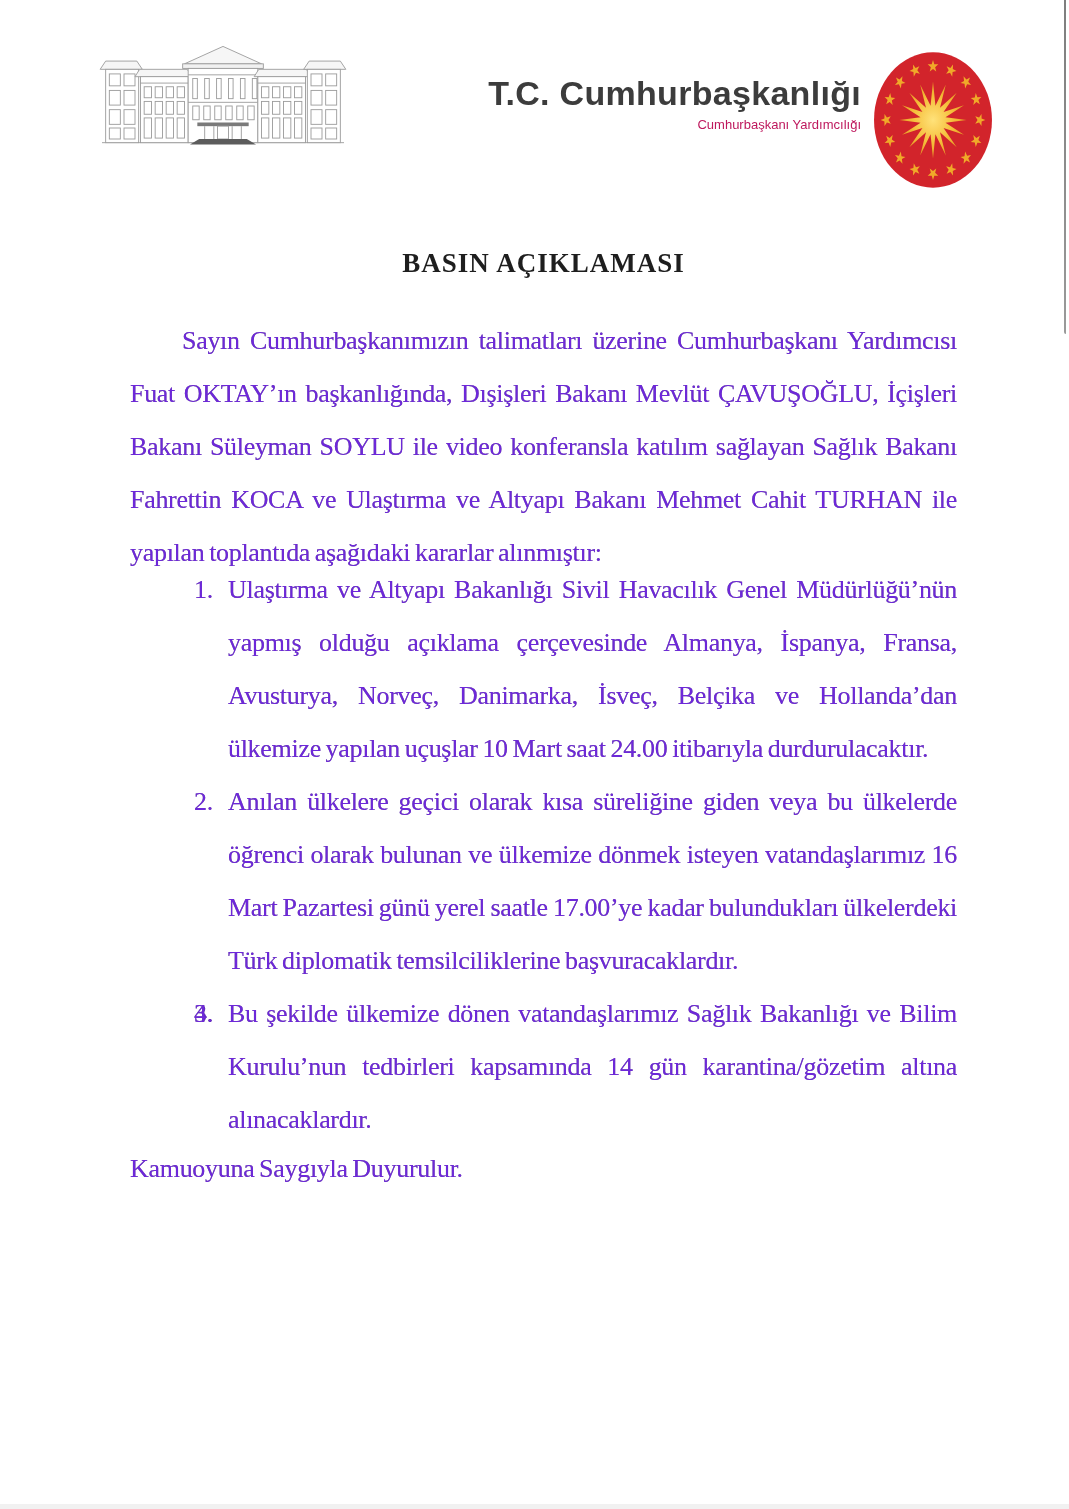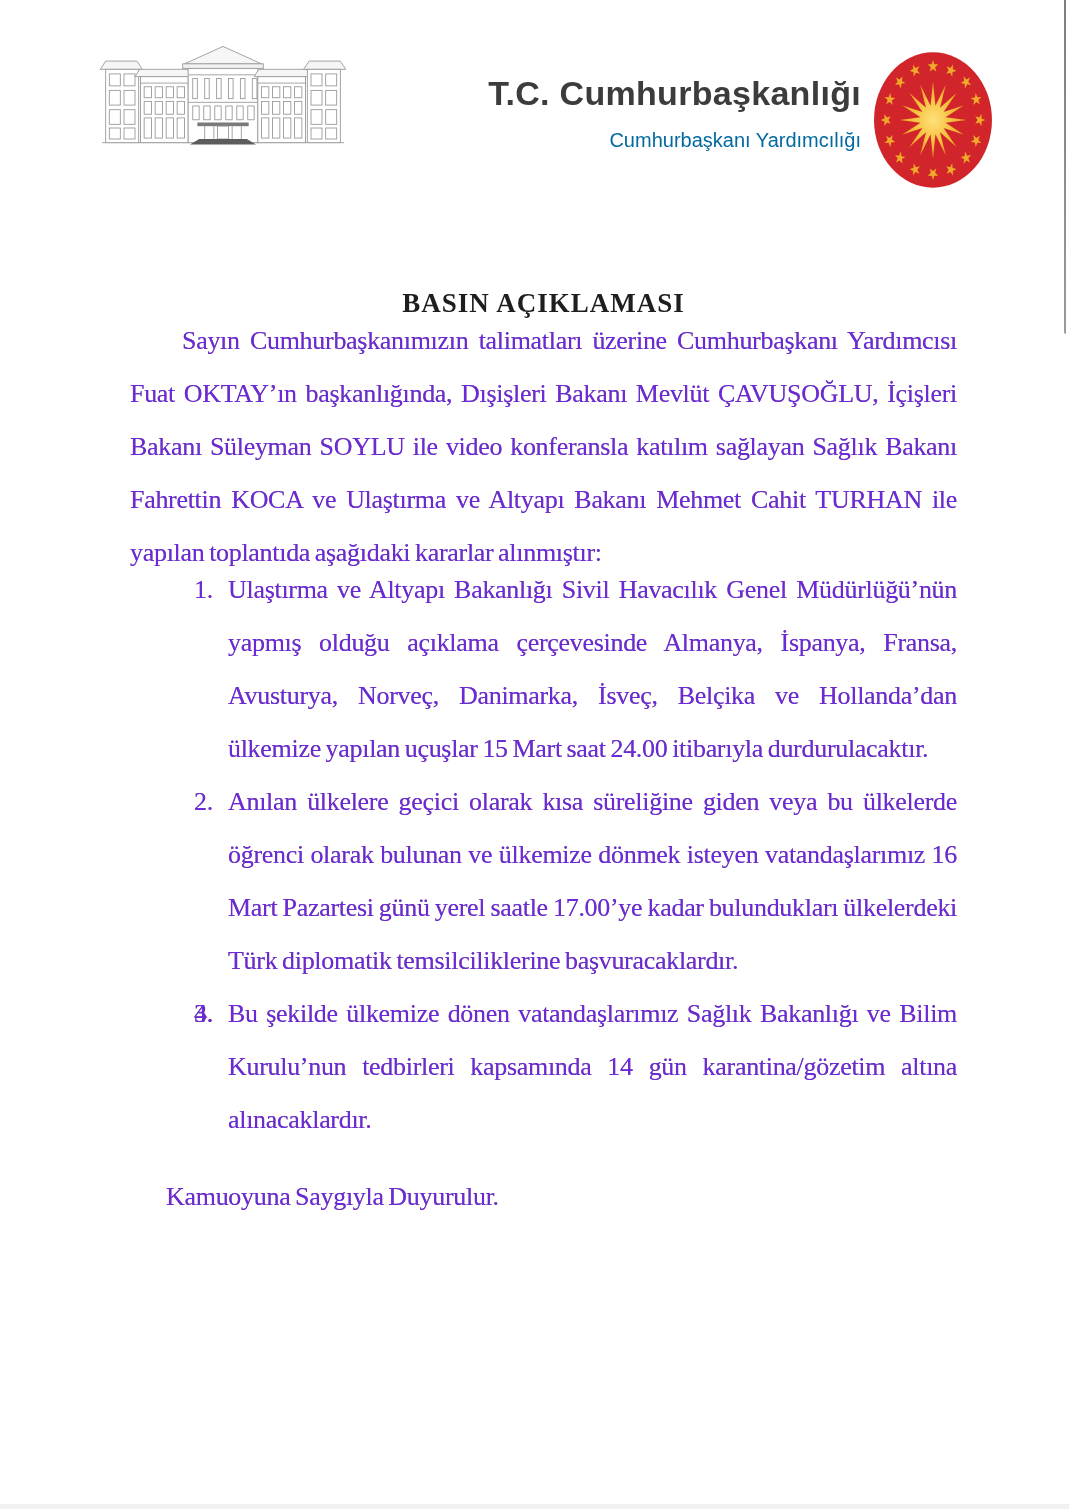--- a/index.html
+++ b/index.html
@@ -10,38 +10,38 @@
   
   .scan-edge { position:absolute; top:0; right:3px; width:2px; height:334px;
                background:linear-gradient(#7e7e7e,#9a9a9a); border-bottom-left-radius:10px; }
   .bottom-strip { position:absolute; bottom:0; left:0; width:100%; height:5px; background:#f1f1f1; }
 
   
   .building { position:absolute; left:82px; top:40px; width:282px; height:110px; }
   .letterhead { position:absolute; top:74px; right:208px; width:420px; text-align:right;
                 font-family:"Liberation Sans", sans-serif; }
   .lh-title { font-size:34px; font-weight:bold; color:#3c3c3c; letter-spacing:0.3px; }
-  .lh-subtitle { font-size:20px; color:#0369a1; margin-top:16px; }
+  .lh-subtitle { font-size:13px; color:#be185d; margin-top:4px; }
   .seal { position:absolute; left:872px; top:50px; width:122px; height:140px; }
 
   
   .doc-title { position:absolute; top:248px; left:130px; width:827px; text-align:center;
-               font-size:27px; font-weight:bold; letter-spacing:1px; color:#1e1e1e;margin-top:40px; }
+               font-size:27px; font-weight:bold; letter-spacing:1px; color:#1e1e1e; }
 
   .body-text { font-size:26px; line-height:53px; letter-spacing:-0.3px; word-spacing:-1.5px;
                color:#6d28d9; text-shadow:0 0 0.5px rgba(45,45,45,0.55); }
 
   .intro { position:absolute; top:314px; left:130px; width:827px;
            text-align:justify; text-indent:52px; }
 
   .decisions { position:absolute; top:563px; left:130px; width:827px; }
   .item { position:relative; padding-left:98px; text-align:justify; }
   .item .num { position:absolute; left:64px; }
 
-  .closing { position:absolute; top:1170px; left:130px; width:827px;margin-left:36px; }
+  .closing { position:absolute; top:1142px; left:130px; width:827px; }
 </style>
 </head>
 <body>
 
 <div class="page">
 
   <div class="scan-edge"></div>
   <div class="bottom-strip"></div>
 
   <svg class="building" viewBox="0 0 280 120">
@@ -166,21 +166,21 @@
     </g>
   </svg>
 
   <h1 class="doc-title">BASIN AÇIKLAMASI</h1>
 
   <p class="intro body-text">Sayın Cumhurbaşkanımızın talimatları üzerine Cumhurbaşkanı Yardımcısı Fuat OKTAY’ın başkanlığında, Dışişleri Bakanı Mevlüt ÇAVUŞOĞLU, İçişleri Bakanı Süleyman SOYLU ile video konferansla katılım sağlayan Sağlık Bakanı Fahrettin KOCA ve Ulaştırma ve Altyapı Bakanı Mehmet Cahit TURHAN ile yapılan toplantıda aşağıdaki kararlar alınmıştır:</p>
 
   <div class="decisions">
     <div class="item body-text">
       <span class="num">1.</span>
-      <span class="txt">Ulaştırma ve Altyapı Bakanlığı Sivil Havacılık Genel Müdürlüğü’nün yapmış olduğu açıklama çerçevesinde Almanya, İspanya, Fransa, Avusturya, Norveç, Danimarka, İsveç, Belçika ve Hollanda’dan ülkemize yapılan uçuşlar 15 Mart saat 24.00 itibarıyla durdurulacaktır.</span>
+      <span class="txt">Ulaştırma ve Altyapı Bakanlığı Sivil Havacılık Genel Müdürlüğü’nün yapmış olduğu açıklama çerçevesinde Almanya, İspanya, Fransa, Avusturya, Norveç, Danimarka, İsveç, Belçika ve Hollanda’dan ülkemize yapılan uçuşlar 10 Mart saat 24.00 itibarıyla durdurulacaktır.</span>
     </div>
     <div class="item body-text">
       <span class="num">2.</span>
       <span class="txt">Anılan ülkelere geçici olarak kısa süreliğine giden veya bu ülkelerde öğrenci olarak bulunan ve ülkemize dönmek isteyen vatandaşlarımız 16 Mart Pazartesi günü yerel saatle 17.00’ye kadar bulundukları ülkelerdeki Türk diplomatik temsilciliklerine başvuracaklardır.</span>
     </div>
     <div class="item body-text">
       <span class="num">3.</span>
     </div>
     <div class="item body-text">
       <span class="num">4.</span>

